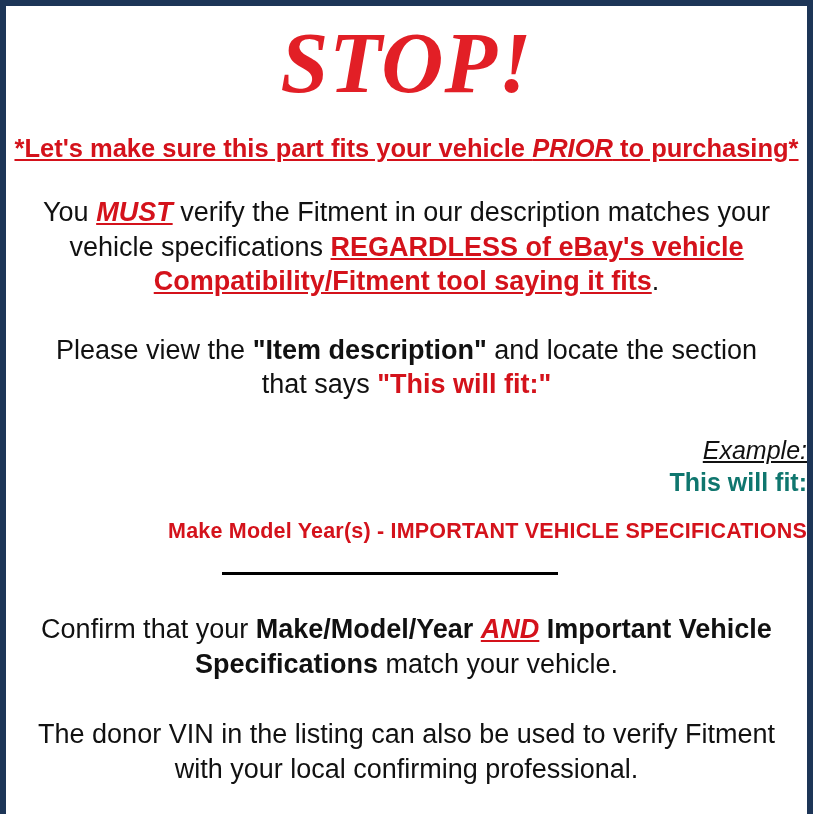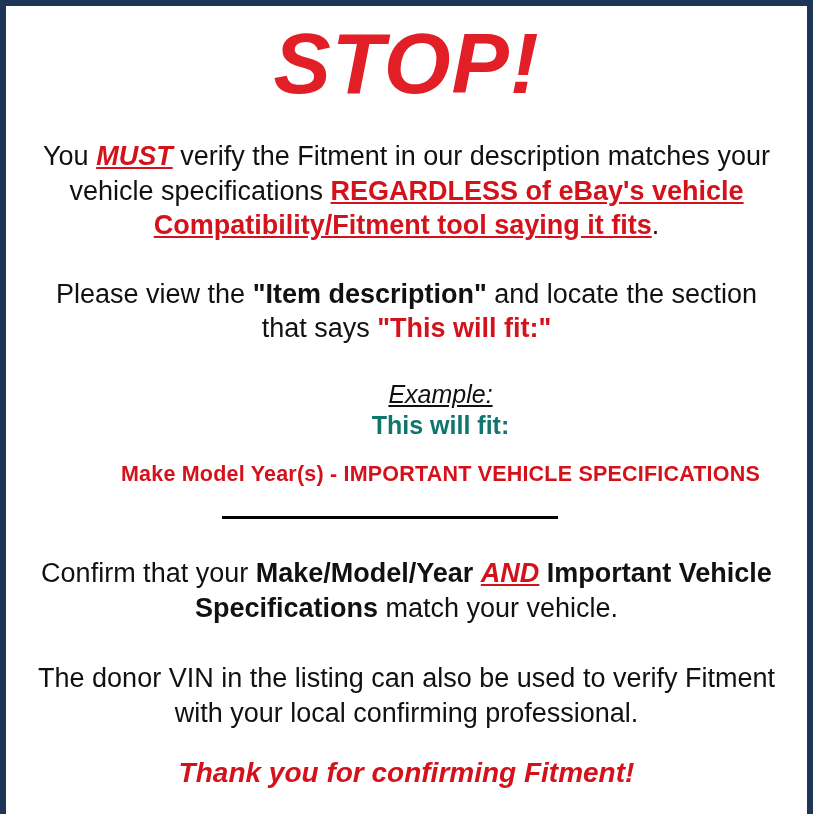--- a/index.html
+++ b/index.html
@@ -37,21 +37,21 @@
   .stop-title {
     text-align: center;
     color: #e21f26;
     font-weight: bold;
     font-style: italic;
     font-size: 86px;
     line-height: 1.0;
     letter-spacing: 1px;
     margin: 14px 0 0 0;
     padding: 0;
-    font-family: Liberation Sans, sans-serif;
+    font-family: Liberation Serif, serif;
   }
 
   
   .subtitle {
     text-align: center;
     color: #d4121b;
     font-weight: bold;
     font-size: 25.5px;
     line-height: 1.1;
     text-decoration: underline;
@@ -97,21 +97,21 @@
   }
   .blk-b {
     color: #111111;
     font-weight: bold;
   }
 
   
   .example-block {
     margin-top: 34px;
     padding-left: 68px;
-    text-align: center;
+    text-align: right;
   }
   .example-label {
     color: #111111;
     font-style: italic;
     font-size: 25px;
     line-height: 1.15;
     text-decoration: underline;
     display: inline-block;
     font-family: "Liberation Sans", sans-serif;
   }
@@ -162,20 +162,21 @@
   }
 </style>
 </head>
 <body>
 
 <div id="fitment-notice">
   <div class="inner">
 
     <div class="stop-title">STOP!</div>
 
+    <div class="subtitle"><span>*Let's make sure this part fits your vehicle </span><em>PRIOR</em><span> to purchasing*</span></div>
 
     <p class="para p1"><span>You </span><span class="red-b-u">MUST</span><span> verify the Fitment in our description matches your vehicle specifications </span><span class="red-b-u-up">REGARDLESS of eBay's vehicle Compatibility/Fitment tool saying it fits</span><span>.</span></p>
 
     <p class="para p2"><span>Please view the </span><span class="blk-b">"Item description"</span><span> and locate the section that says </span><span class="red-b">"This will fit:"</span></p>
 
     <div class="example-block">
       <div><span class="example-label">Example:</span></div>
       <div class="example-fit">This will fit:</div>
       <div class="example-spec">Make Model Year(s) - IMPORTANT VEHICLE SPECIFICATIONS</div>
     </div>

